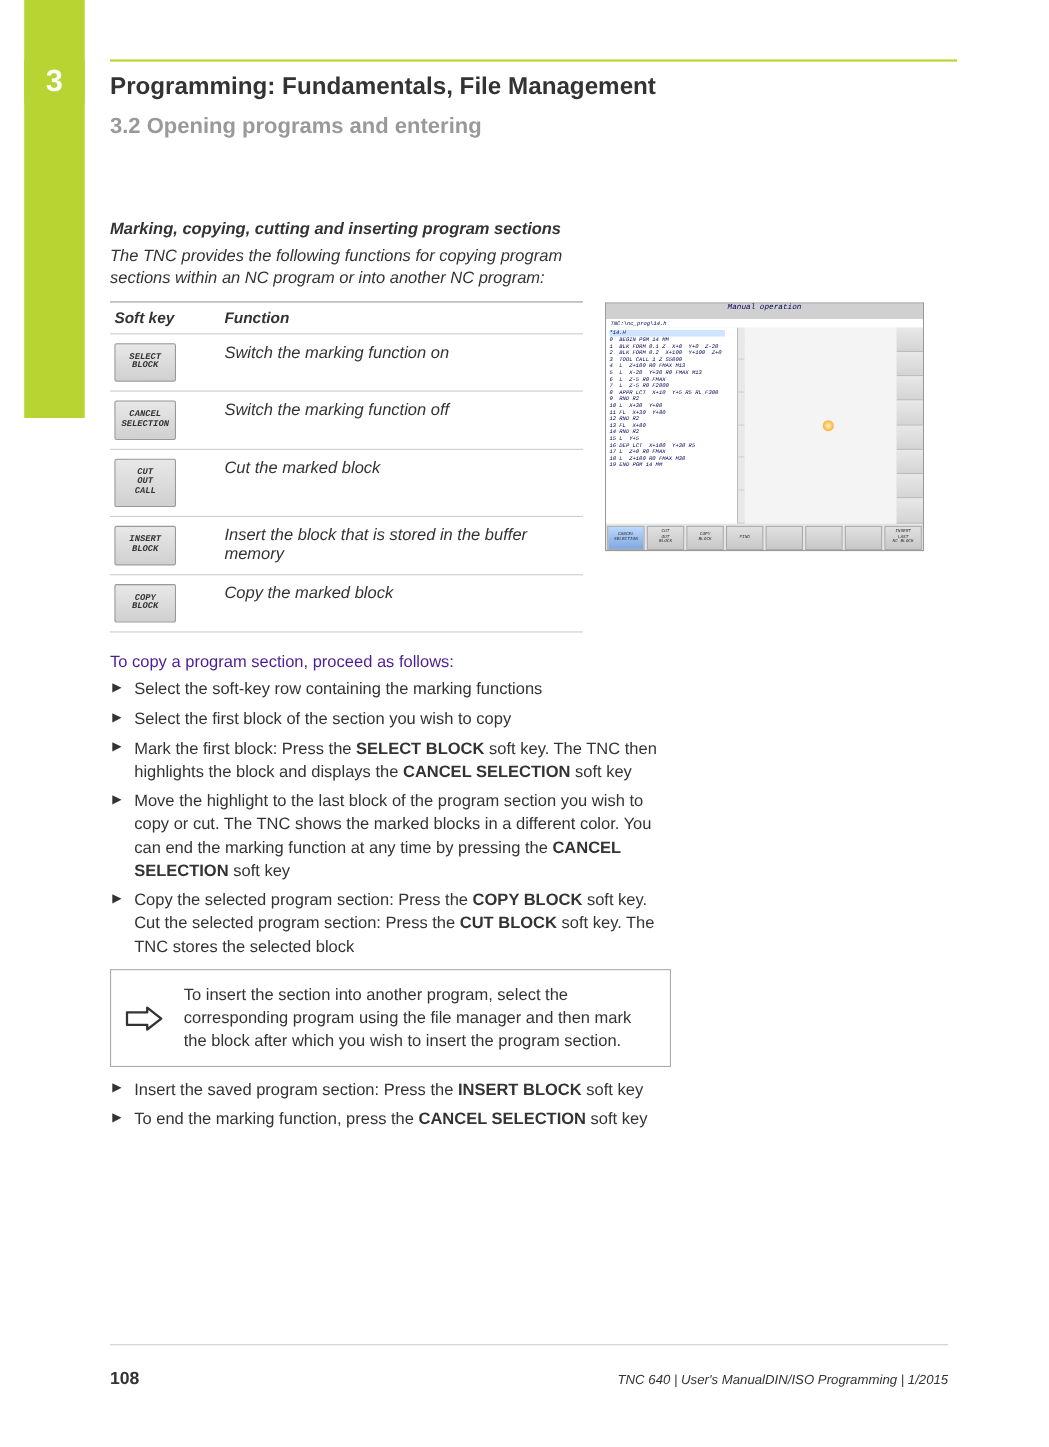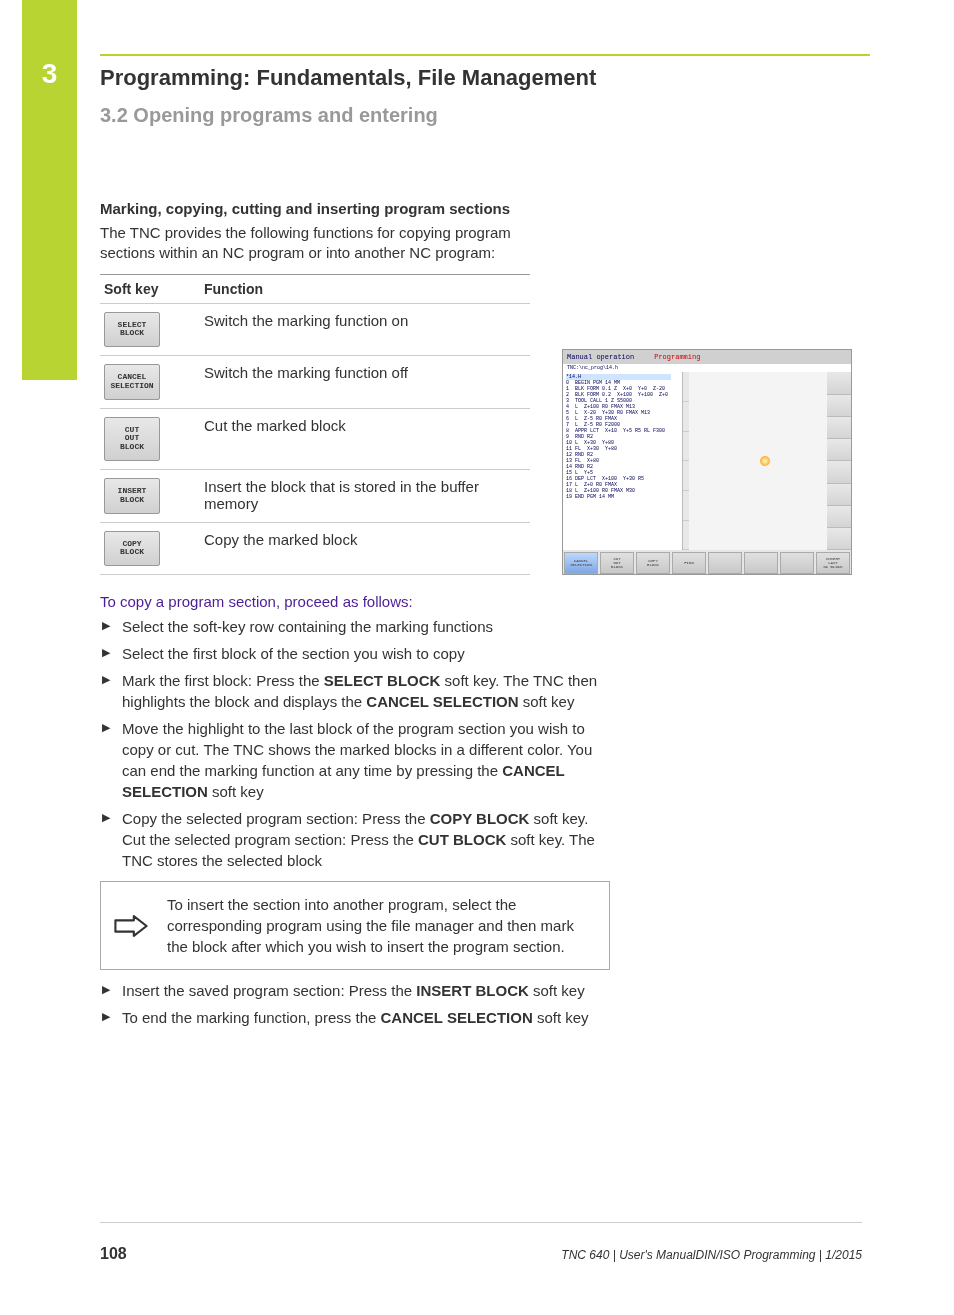--- a/index.html
+++ b/index.html
@@ -7,42 +7,42 @@
   .page { width: 954px; height: 1315px; position: relative; background: #fff; }
   .left-bar { position: absolute; left: 22px; top: 0; width: 55px; height: 380px; background: #b8d432; }
   .chap-num-box { position: absolute; left: 22px; top: 54px; width: 55px; height: 40px; background: #b8d432; display: flex; align-items: center; justify-content: center; }
   .chap-num { color: #fff; font-size: 28px; font-weight: bold; }
   .top-line { position: absolute; left: 100px; top: 54px; width: 770px; height: 2px; background: #b8d432; }
   .chapter-title { position: absolute; left: 100px; top: 65px; font-size: 22px; font-weight: bold; color: #333; }
   .section-title { position: absolute; left: 100px; top: 104px; font-size: 20px; font-weight: bold; color: #999; }
   .content { position: absolute; left: 100px; top: 200px; width: 750px; }
   .subhead { font-size: 15px; font-weight: bold; color: #333; margin-bottom: 6px; }
   .intro { font-size: 15px; color: #333; line-height: 1.35; margin-bottom: 10px; width: 430px; }
-  .two-col { display: flex; gap: 32px; align-items: flex-end; }
+  .two-col { display: flex; gap: 20px; align-items: center; font-style: italic; }
   .left-col { width: 430px; }
   .right-col { width: 290px; }
   table.softkey { width: 100%; border-collapse: collapse; }
   table.softkey th { text-align: left; font-size: 14px; font-weight: bold; border-top: 1px solid #999; border-bottom: 1px solid #ccc; padding: 6px 4px; }
   table.softkey td { border-bottom: 1px solid #ccc; padding: 8px 4px; font-size: 15px; vertical-align: top; }
   table.softkey td.sk-cell { width: 100px; }
   .softkey-btn { display: inline-block; width: 56px; padding: 8px 0; background: linear-gradient(#e8e8e8,#d0d0d0); border: 1px solid #999; border-radius: 2px; text-align: center; font-family: "Courier New", monospace; font-size: 8px; font-weight: bold; color: #333; line-height: 1.1; white-space: pre-line; }
   .steps-intro { font-size: 15px; color: #4c1d95; margin-top: 18px; margin-bottom: 6px; width: 510px; }
   ul.steps { list-style: none; width: 510px; }
   ul.steps li { position: relative; padding-left: 22px; font-size: 15px; line-height: 1.4; margin-bottom: 6px; color: #333; }
   ul.steps li::before { content: "▶"; position: absolute; left: 2px; top: 2px; font-size: 11px; color: #333; }
   .note-box { display: flex; border: 1px solid #aaa; width: 510px; margin: 10px 0 10px 0; }
   .note-icon { width: 60px; display: flex; align-items: center; justify-content: center; padding: 12px 6px; }
   .note-text { flex: 1; padding: 12px 14px 12px 6px; font-size: 15px; line-height: 1.4; color: #333; }
   .arrow-svg { width: 34px; height: 26px; }
   .footer { position: absolute; left: 100px; bottom: 52px; width: 762px; display: flex; justify-content: space-between; align-items: baseline; border-top: 1px solid #ccc; padding-top: 22px; }
   .page-num { font-size: 16px; font-weight: bold; }
   .footer-text { font-size: 12px; color: #333; font-style: italic; }
   
   .screen { width: 290px; height: 226px; border: 1px solid #999; background: #e6e6e6; position: relative; font-family: "Courier New", monospace; }
-  .screen-header { height: 14px; background: #d0d0d0; display: flex; align-items: center; padding: 0 4px; gap: 20px; }
+  .screen-header { height: 14px; background: #d0d0d0; display: flex; align-items: center; padding: 0 4px; gap: 20px; flex-direction: column; }
   .sh-text { font-size: 7px; color: #005; }
   .sh-prog { color: #c00; }
   .screen-top { background: #fff; height: 8px; font-size: 5px; color: #005; padding: 1px 4px; }
   .screen-body { display: flex; height: 178px; }
   .code-pane { width: 120px; background: #fff; font-size: 5px; line-height: 1.2; color: #005; padding: 2px 3px; border-right: 1px solid #bbb; white-space: pre; overflow: hidden; }
   .mid-bar { width: 6px; background: #ddd; display:flex; flex-direction:column; }
   .mid-bar div{ flex:1; border-bottom:1px solid #ccc; background:#e8e8e8;}
   .gfx-pane { flex: 1; background: #f4f4f4; position: relative; }
   .gfx-dot { position:absolute; top:50%; left:55%; width:10px; height:10px; border-radius:50%; background: radial-gradient(circle,#ffb,#f80); transform:translate(-50%,-50%);}
   .right-strips { width: 24px; background: #d8d8d8; display: flex; flex-direction: column; }
@@ -87,21 +87,21 @@
                 <td>Switch the marking function on</td>
               </tr>
               <tr>
                 <td class="sk-cell"><span class="softkey-btn">CANCEL
 SELECTION</span></td>
                 <td>Switch the marking function off</td>
               </tr>
               <tr>
                 <td class="sk-cell"><span class="softkey-btn">CUT
 OUT
-BLOCK</span></td>
+CALL</span></td>
                 <td>Cut the marked block</td>
               </tr>
               <tr>
                 <td class="sk-cell"><span class="softkey-btn">INSERT
 BLOCK</span></td>
                 <td>Insert the block that is stored in the buffer memory</td>
               </tr>
               <tr>
                 <td class="sk-cell"><span class="softkey-btn">COPY
 BLOCK</span></td>

